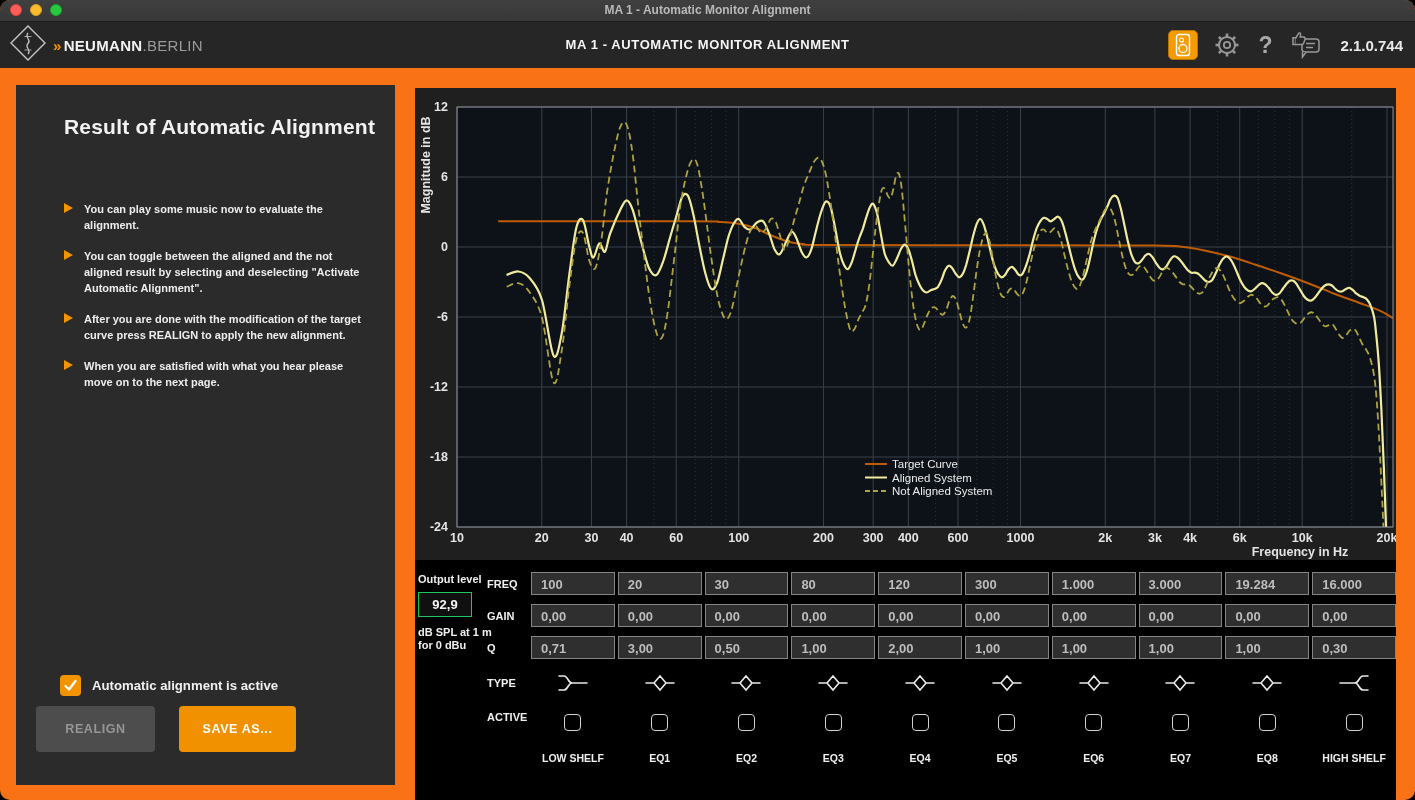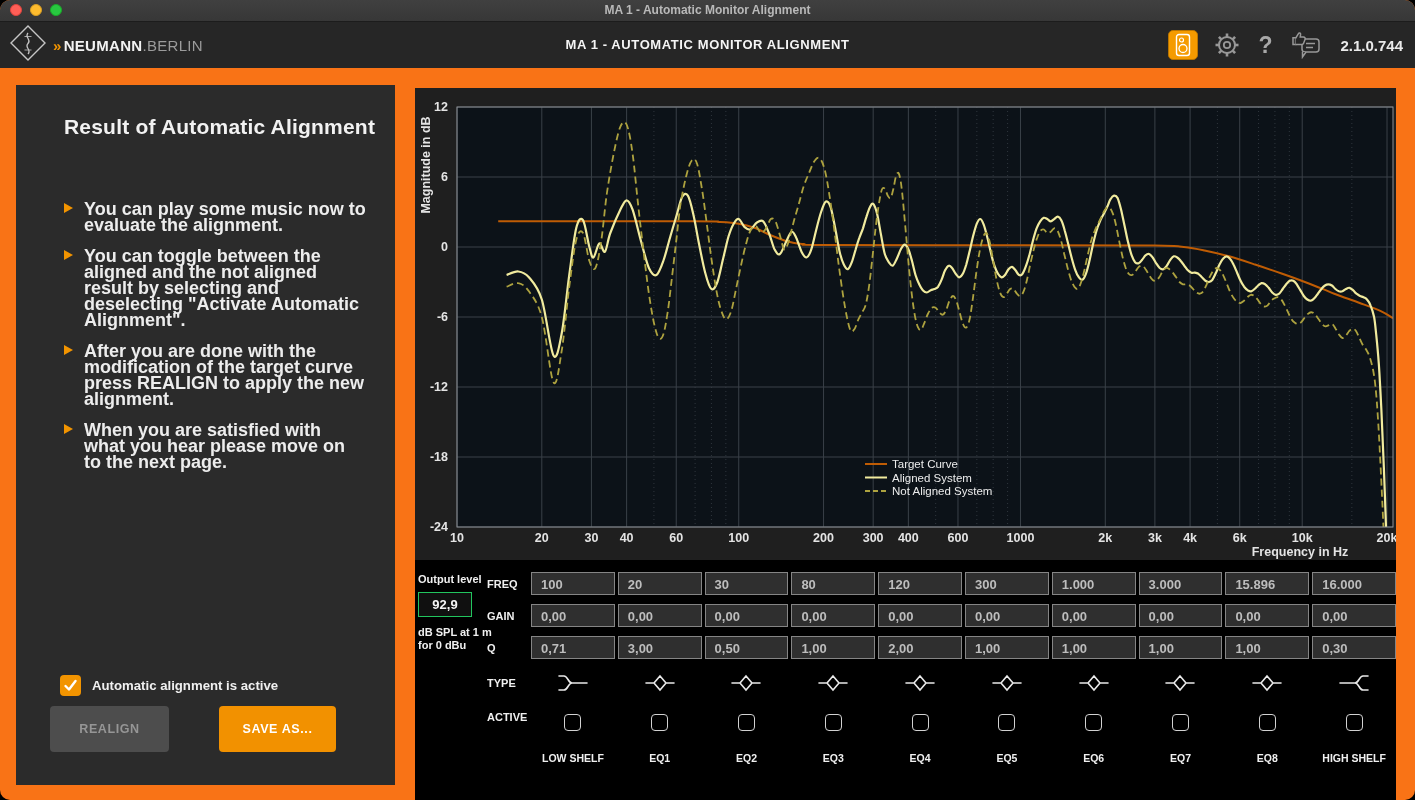--- a/index.html
+++ b/index.html
@@ -33,25 +33,25 @@
   .help-btn{color:#a8a8a8;font-size:23px;font-weight:600;line-height:1;padding:0 2px;}
   .version{color:#eaeaea;font-size:15px;font-weight:800;margin-left:2px;}
 
   
   .left-panel{position:absolute;left:16px;top:85px;width:363px;height:700px;background:#2b2b2b;padding-left:16px;}
   .panel-title{margin:30px 0 0 32px;color:#f2f2f2;font-size:21px;font-weight:600;letter-spacing:.2px;}
   .bullets{margin:62px 28px 0 32px;}
   .bullet{display:flex;gap:11px;margin-bottom:15px;}
   .bullet .arrow{flex:0 0 auto;width:0;height:0;margin-top:2px;
     border-left:9px solid #f29400;border-top:5.5px solid transparent;border-bottom:5.5px solid transparent;}
-  .bullet .txt{color:#ededed;font-size:18px;line-height:16px;font-weight:700;max-width:287px;}
+  .bullet .txt{color:#ededed;font-size:11px;line-height:16px;font-weight:700;max-width:287px;}
   .check-row{position:absolute;left:44px;top:558px;display:flex;align-items:center;gap:11px;margin-top:32px;}
   .acc-check{width:21px;height:21px;border-radius:4px;background:#f29400;display:flex;align-items:center;justify-content:center;}
   .check-row .lbl{color:#f0f0f0;font-size:13.2px;font-weight:700;}
-  .btn-row{position:absolute;left:34px;top:621px;display:flex;gap:50px;align-items:flex-end;}
+  .btn-row{position:absolute;left:20px;top:621px;display:flex;gap:24px;align-items:flex-end;}
   .btn{height:46px;border-radius:4px;display:flex;align-items:center;justify-content:center;
     font-size:12.5px;font-weight:800;letter-spacing:.6px;}
   .btn.realign{width:119px;background:#4d4d4d;color:#969696;}
   .btn.save{width:117px;background:#f29100;color:#fff;}
 
   
   .right{position:absolute;left:415px;top:88px;width:981px;}
   .chart-panel{position:relative;width:981px;height:472px;background:#1f1f1f;}
   .chart-panel svg{display:block;}
 
@@ -291,21 +291,21 @@
       </div>
       <div class="eq-grid" id="eq-grid">
           <div class="eq-cell">100</div>
           <div class="eq-cell">20</div>
           <div class="eq-cell">30</div>
           <div class="eq-cell">80</div>
           <div class="eq-cell">120</div>
           <div class="eq-cell">300</div>
           <div class="eq-cell">1.000</div>
           <div class="eq-cell">3.000</div>
-          <div class="eq-cell">15.896</div>
+          <div class="eq-cell">19.284</div>
           <div class="eq-cell">16.000</div>
           <div class="eq-cell">0,00</div>
           <div class="eq-cell">0,00</div>
           <div class="eq-cell">0,00</div>
           <div class="eq-cell">0,00</div>
           <div class="eq-cell">0,00</div>
           <div class="eq-cell">0,00</div>
           <div class="eq-cell">0,00</div>
           <div class="eq-cell">0,00</div>
           <div class="eq-cell">0,00</div>

